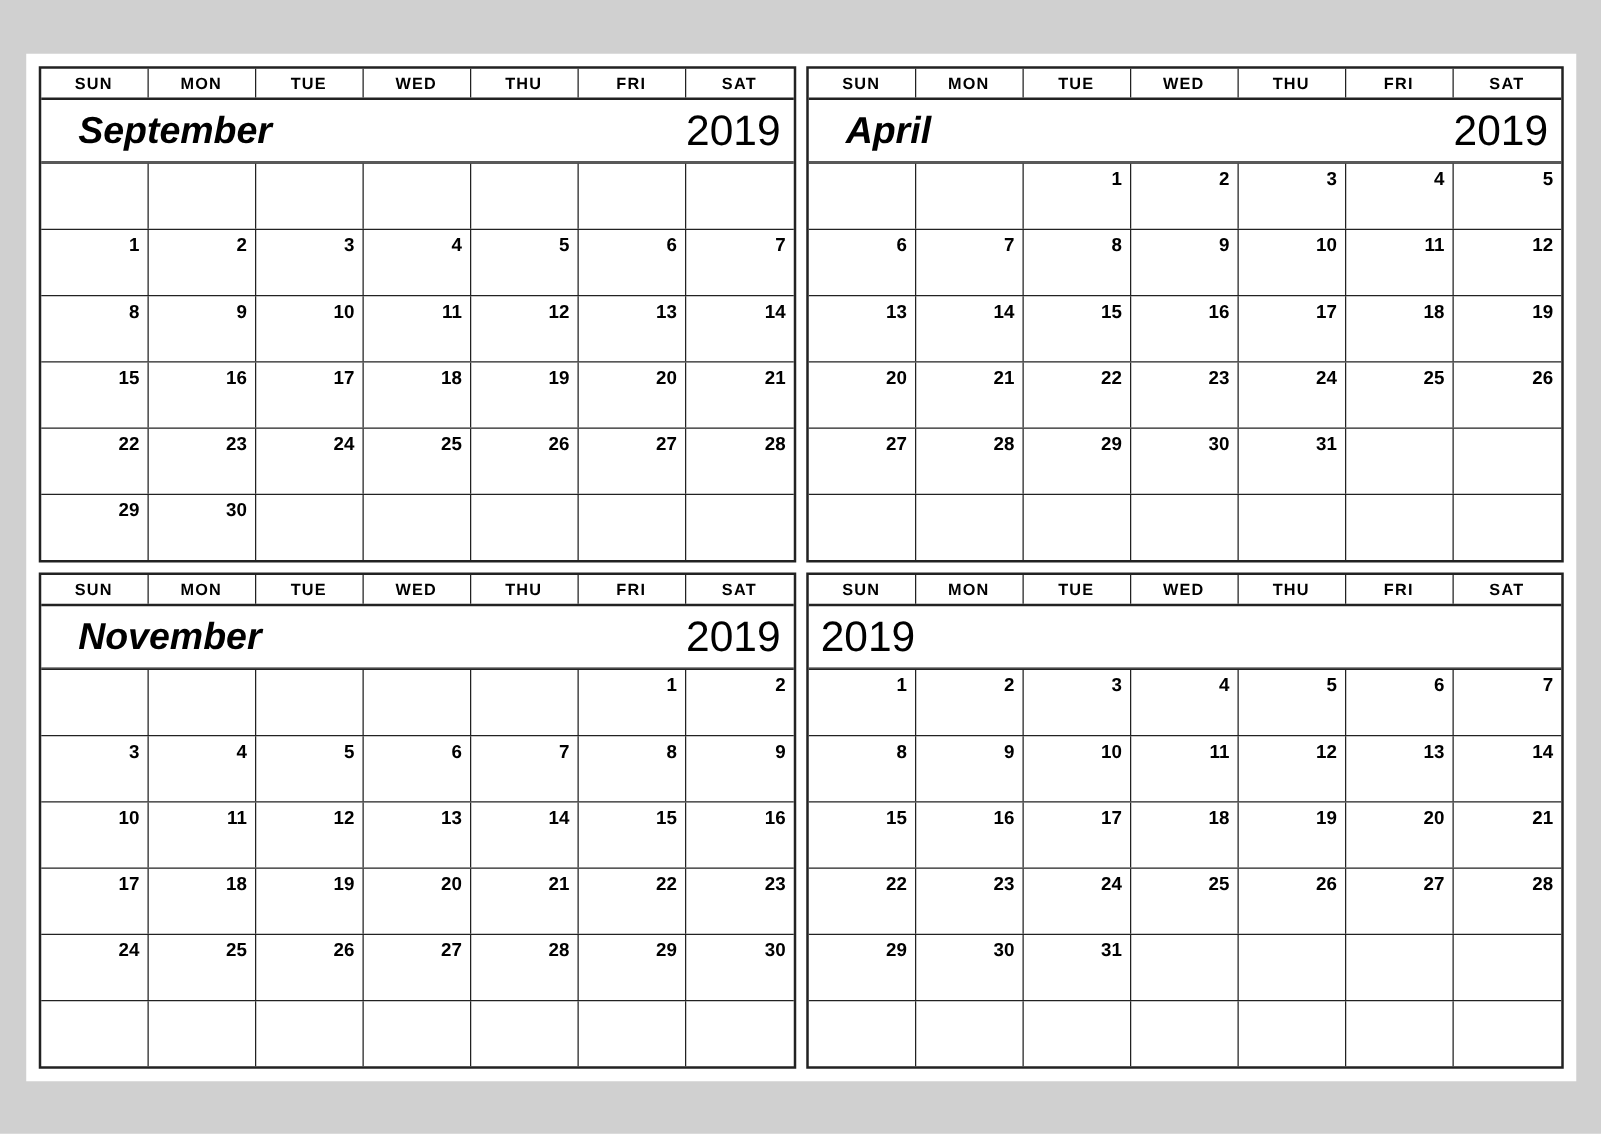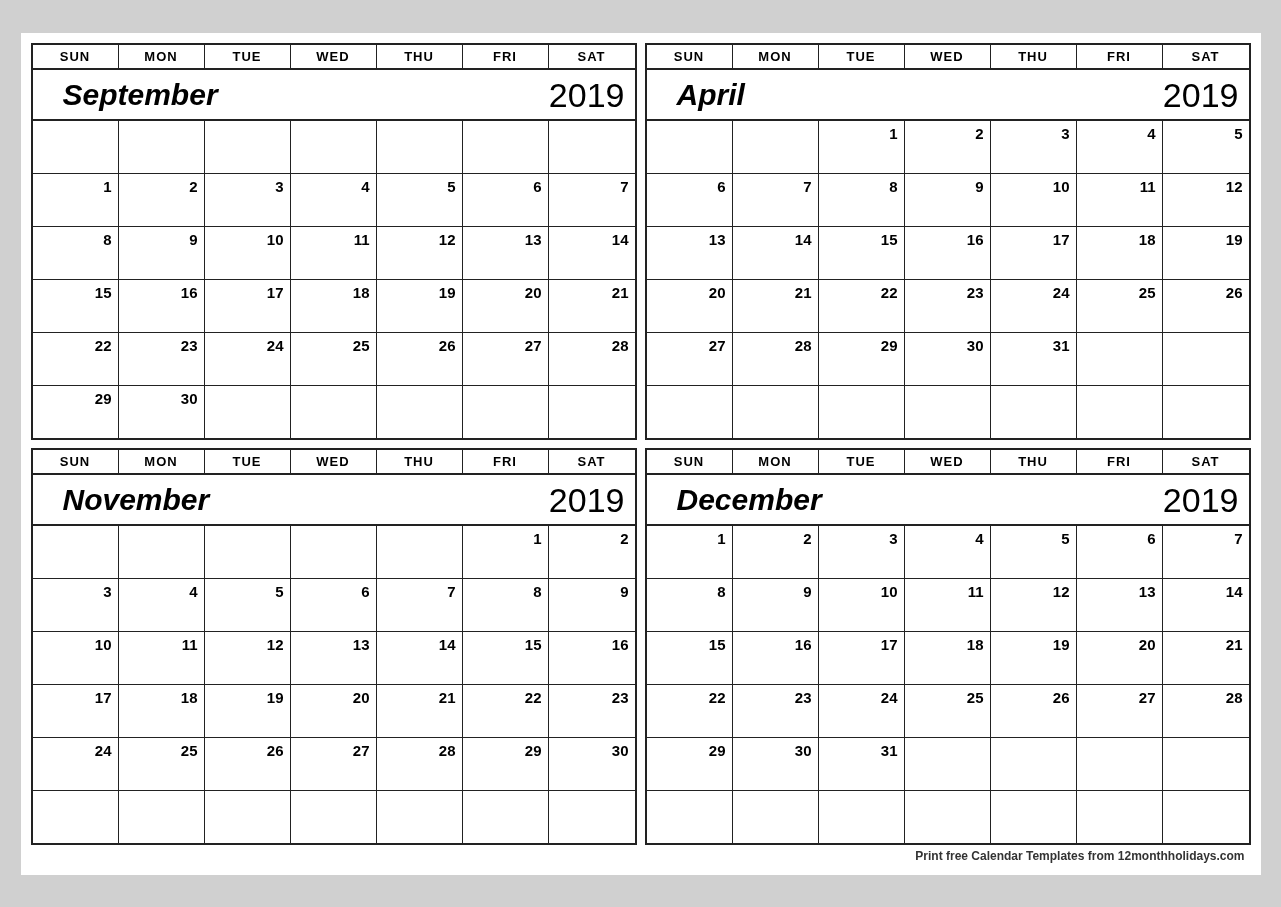--- a/index.html
+++ b/index.html
@@ -307,21 +307,20 @@
         <div class="day-headers">
           <div class="day-header">SUN</div>
           <div class="day-header">MON</div>
           <div class="day-header">TUE</div>
           <div class="day-header">WED</div>
           <div class="day-header">THU</div>
           <div class="day-header">FRI</div>
           <div class="day-header">SAT</div>
         </div>
         <div class="month-title-row">
-          <span class="month-name">December</span>
           <span class="year-num">2019</span>
         </div>
         <div class="weeks-grid">
           <div class="week-row">
             <div class="day-cell">1</div>
             <div class="day-cell">2</div>
             <div class="day-cell">3</div>
             <div class="day-cell">4</div>
             <div class="day-cell">5</div>
             <div class="day-cell">6</div>
@@ -368,16 +367,13 @@
             <div class="day-cell empty"></div>
             <div class="day-cell empty"></div>
             <div class="day-cell empty"></div>
             <div class="day-cell empty"></div>
             <div class="day-cell empty"></div>
             <div class="day-cell empty"></div>
           </div>
         </div>
       </div>
     </div>
-  <div class="footer">
-    <span id="footer-text">Print free Calendar Templates from </span><span id="footer-brand" style="font-weight:bold;">12monthholidays.com</span>
-  </div>
 </div>
 
 </body></html>

